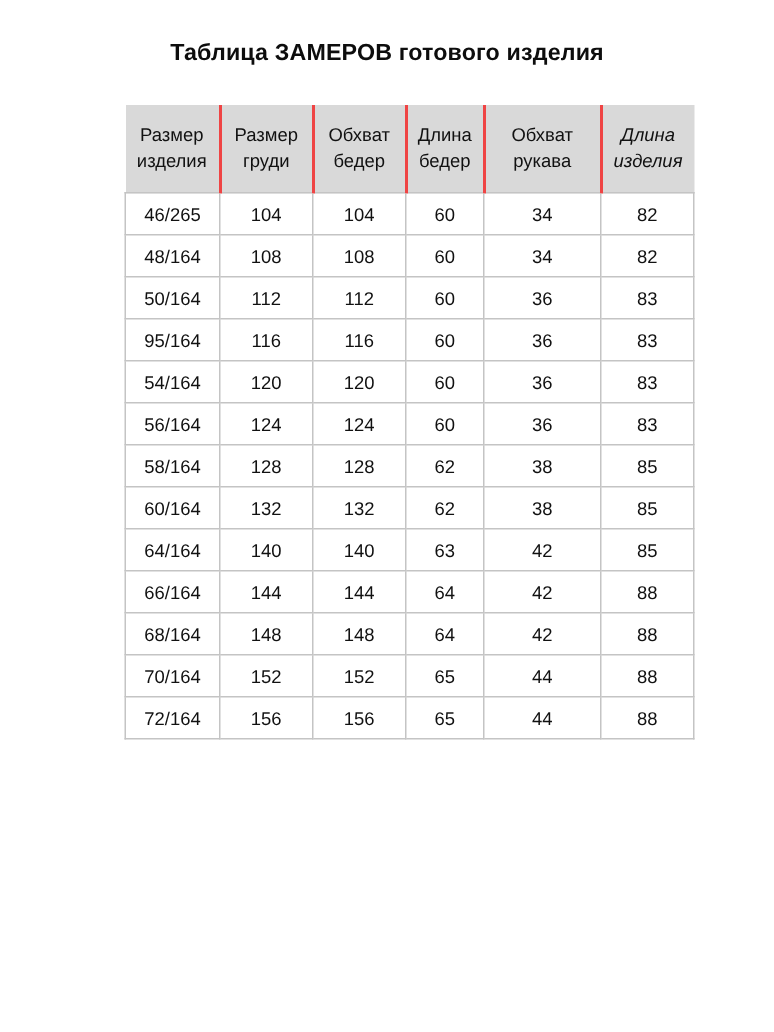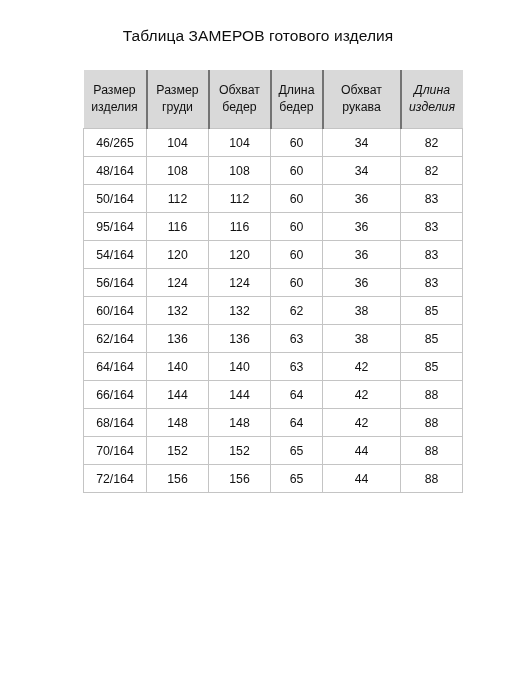--- a/index.html
+++ b/index.html
@@ -16,21 +16,21 @@
     position: relative;
   }
 
   .page-title {
     position: absolute;
     top: 27px;
     left: 0;
     width: 516px;
     text-align: center;
     font-size: 15.5px;
-    font-weight: normal;
+    font-weight: bold;
     color: #0d0d0d;
     letter-spacing: 0.1px;
   }
 
   .table-wrap {
     position: absolute;
     left: 83px;
     top: 70px;
     width: 379px;
   }
@@ -52,21 +52,21 @@
   thead th {
     background: #d9d9d9;
     color: #111111;
     font-weight: normal;
     font-size: 12.3px;
     height: 58px;
     vertical-align: middle;
     text-align: center;
     padding: 0 3px;
     line-height: 1.35;
-    border-right: 2px solid #737373;
+    border-right: 2px solid #ef4444;
     border-left: none;
     border-top: none;
     border-bottom: none;
   }
   thead th:last-child {
     border-right: none;
     font-style: italic;
   }
 
   tbody td {
@@ -149,36 +149,36 @@
       </tr>
       <tr>
         <td>56/164</td>
         <td>124</td>
         <td>124</td>
         <td>60</td>
         <td>36</td>
         <td>83</td>
       </tr>
       <tr>
+        <td>58/164</td>
+        <td>128</td>
+        <td>128</td>
+        <td>62</td>
+        <td>38</td>
+        <td>85</td>
+      </tr>
+      <tr>
         <td>60/164</td>
         <td>132</td>
         <td>132</td>
         <td>62</td>
         <td>38</td>
         <td>85</td>
       </tr>
       <tr>
-        <td>62/164</td>
-        <td>136</td>
-        <td>136</td>
-        <td>63</td>
-        <td>38</td>
-        <td>85</td>
-      </tr>
-      <tr>
         <td>64/164</td>
         <td>140</td>
         <td>140</td>
         <td>63</td>
         <td>42</td>
         <td>85</td>
       </tr>
       <tr>
         <td>66/164</td>
         <td>144</td>

